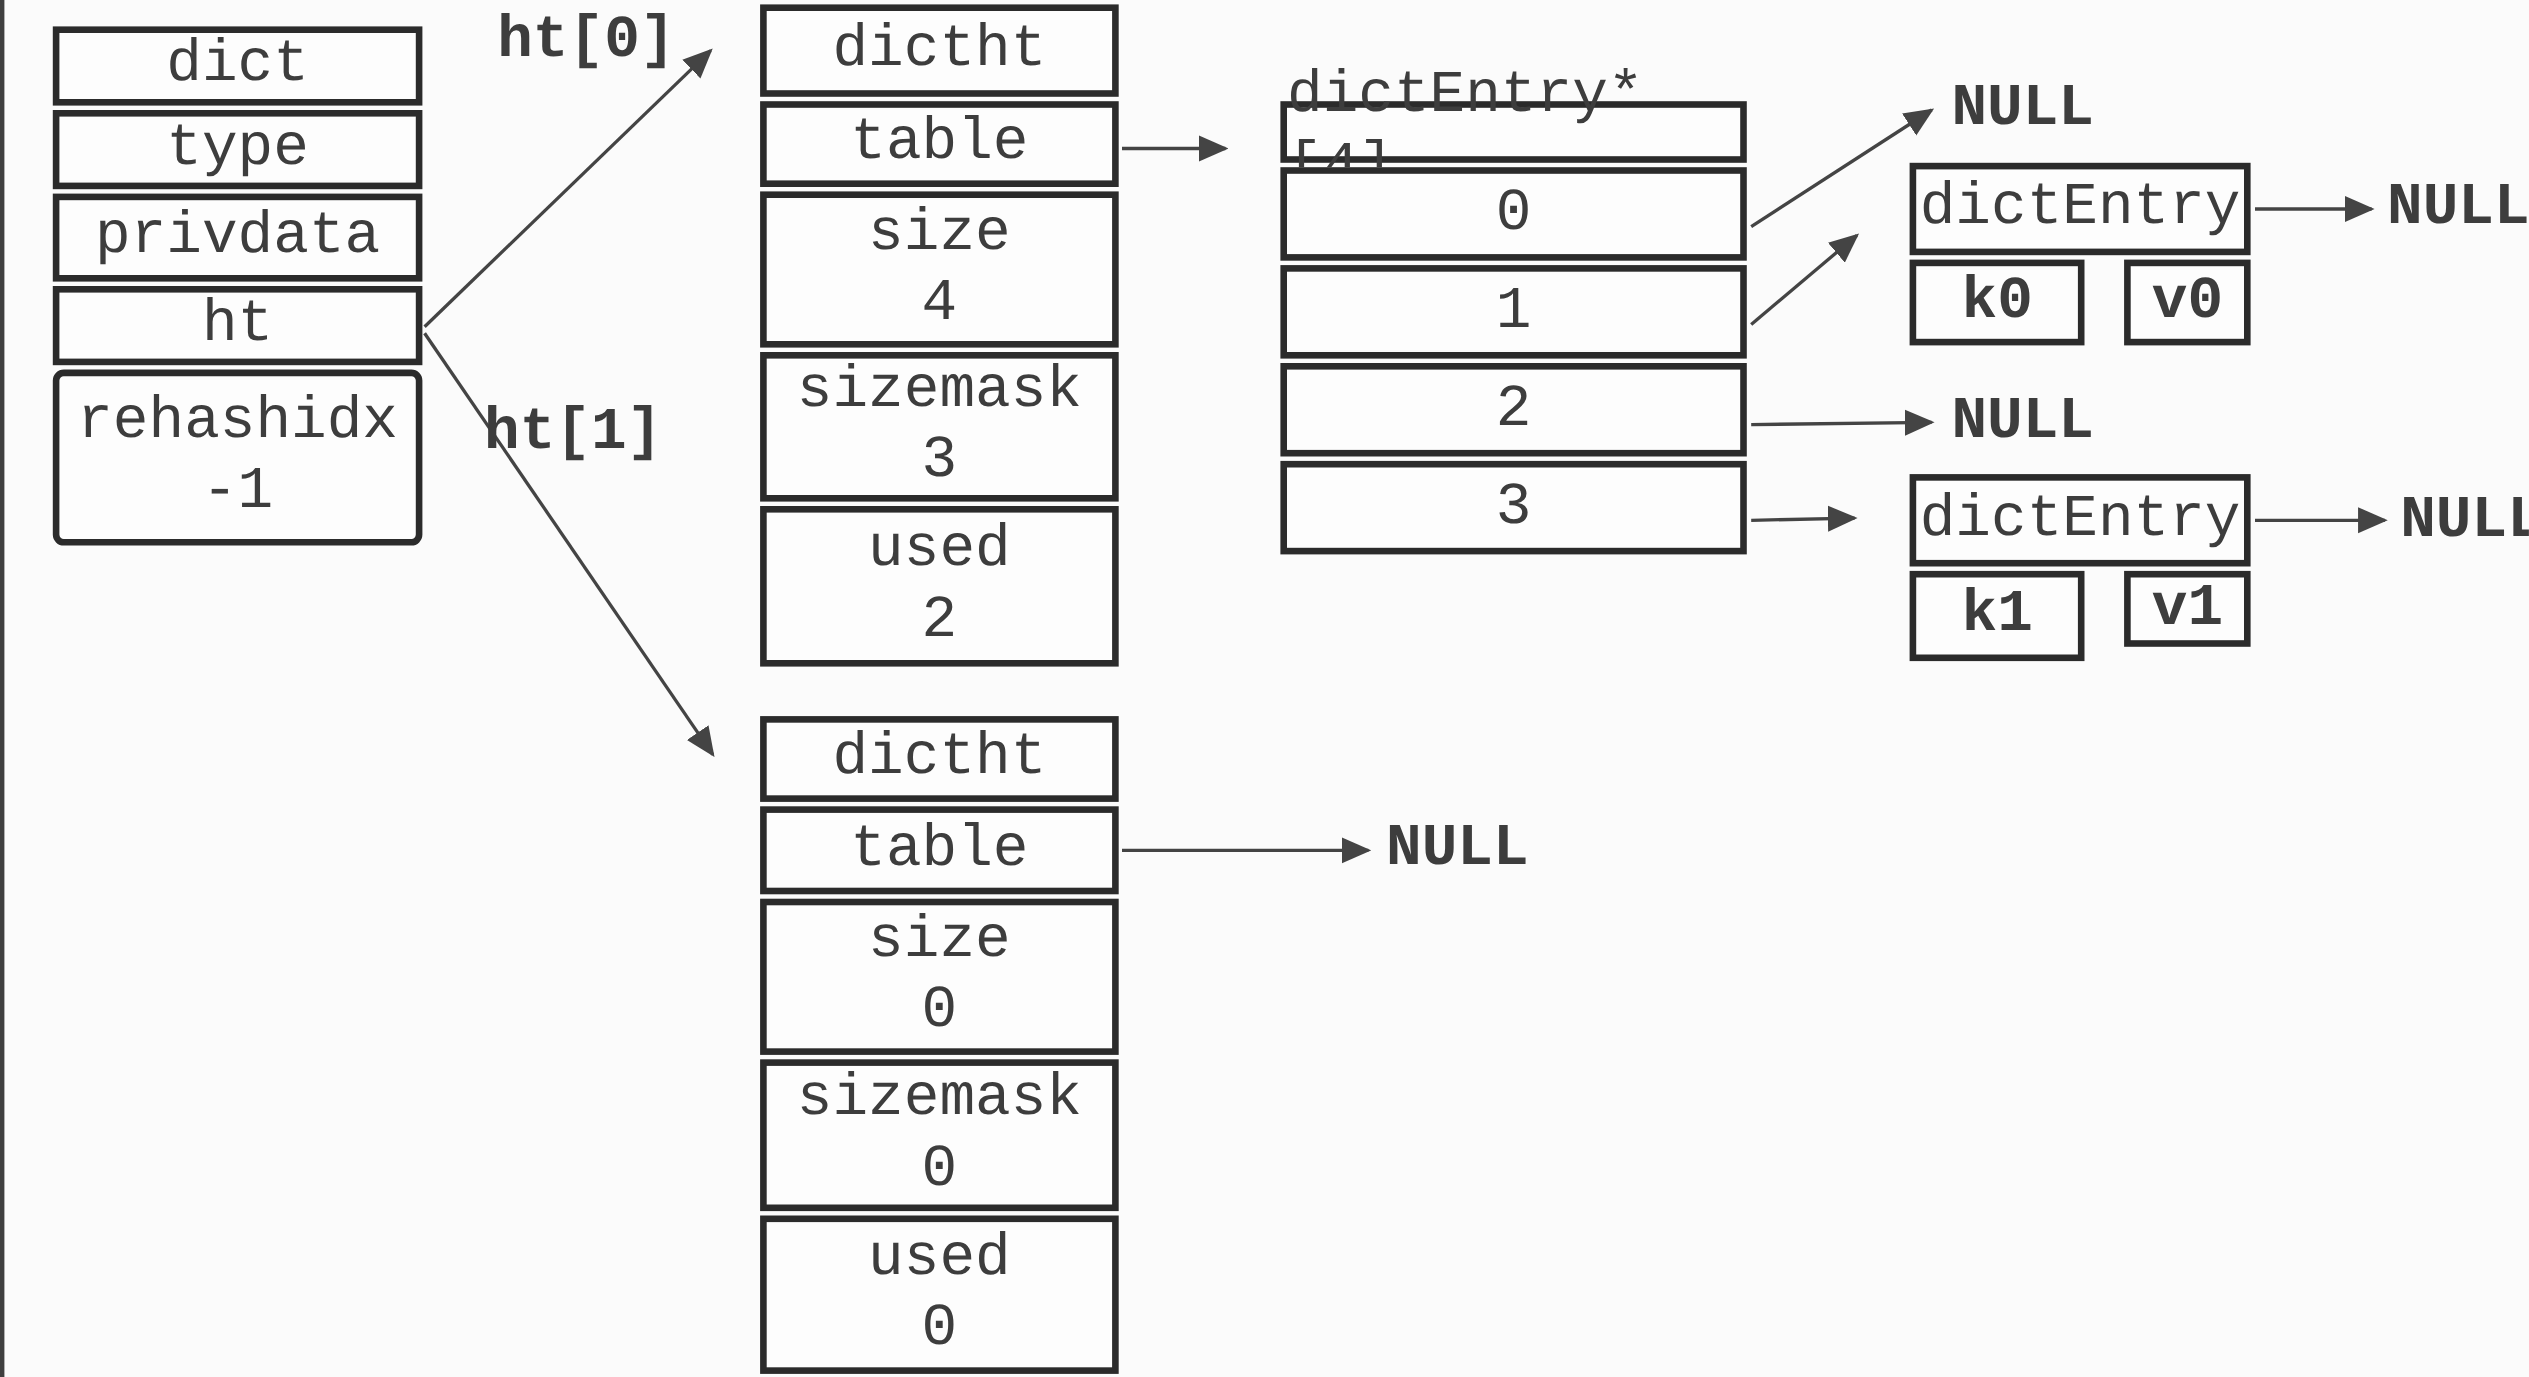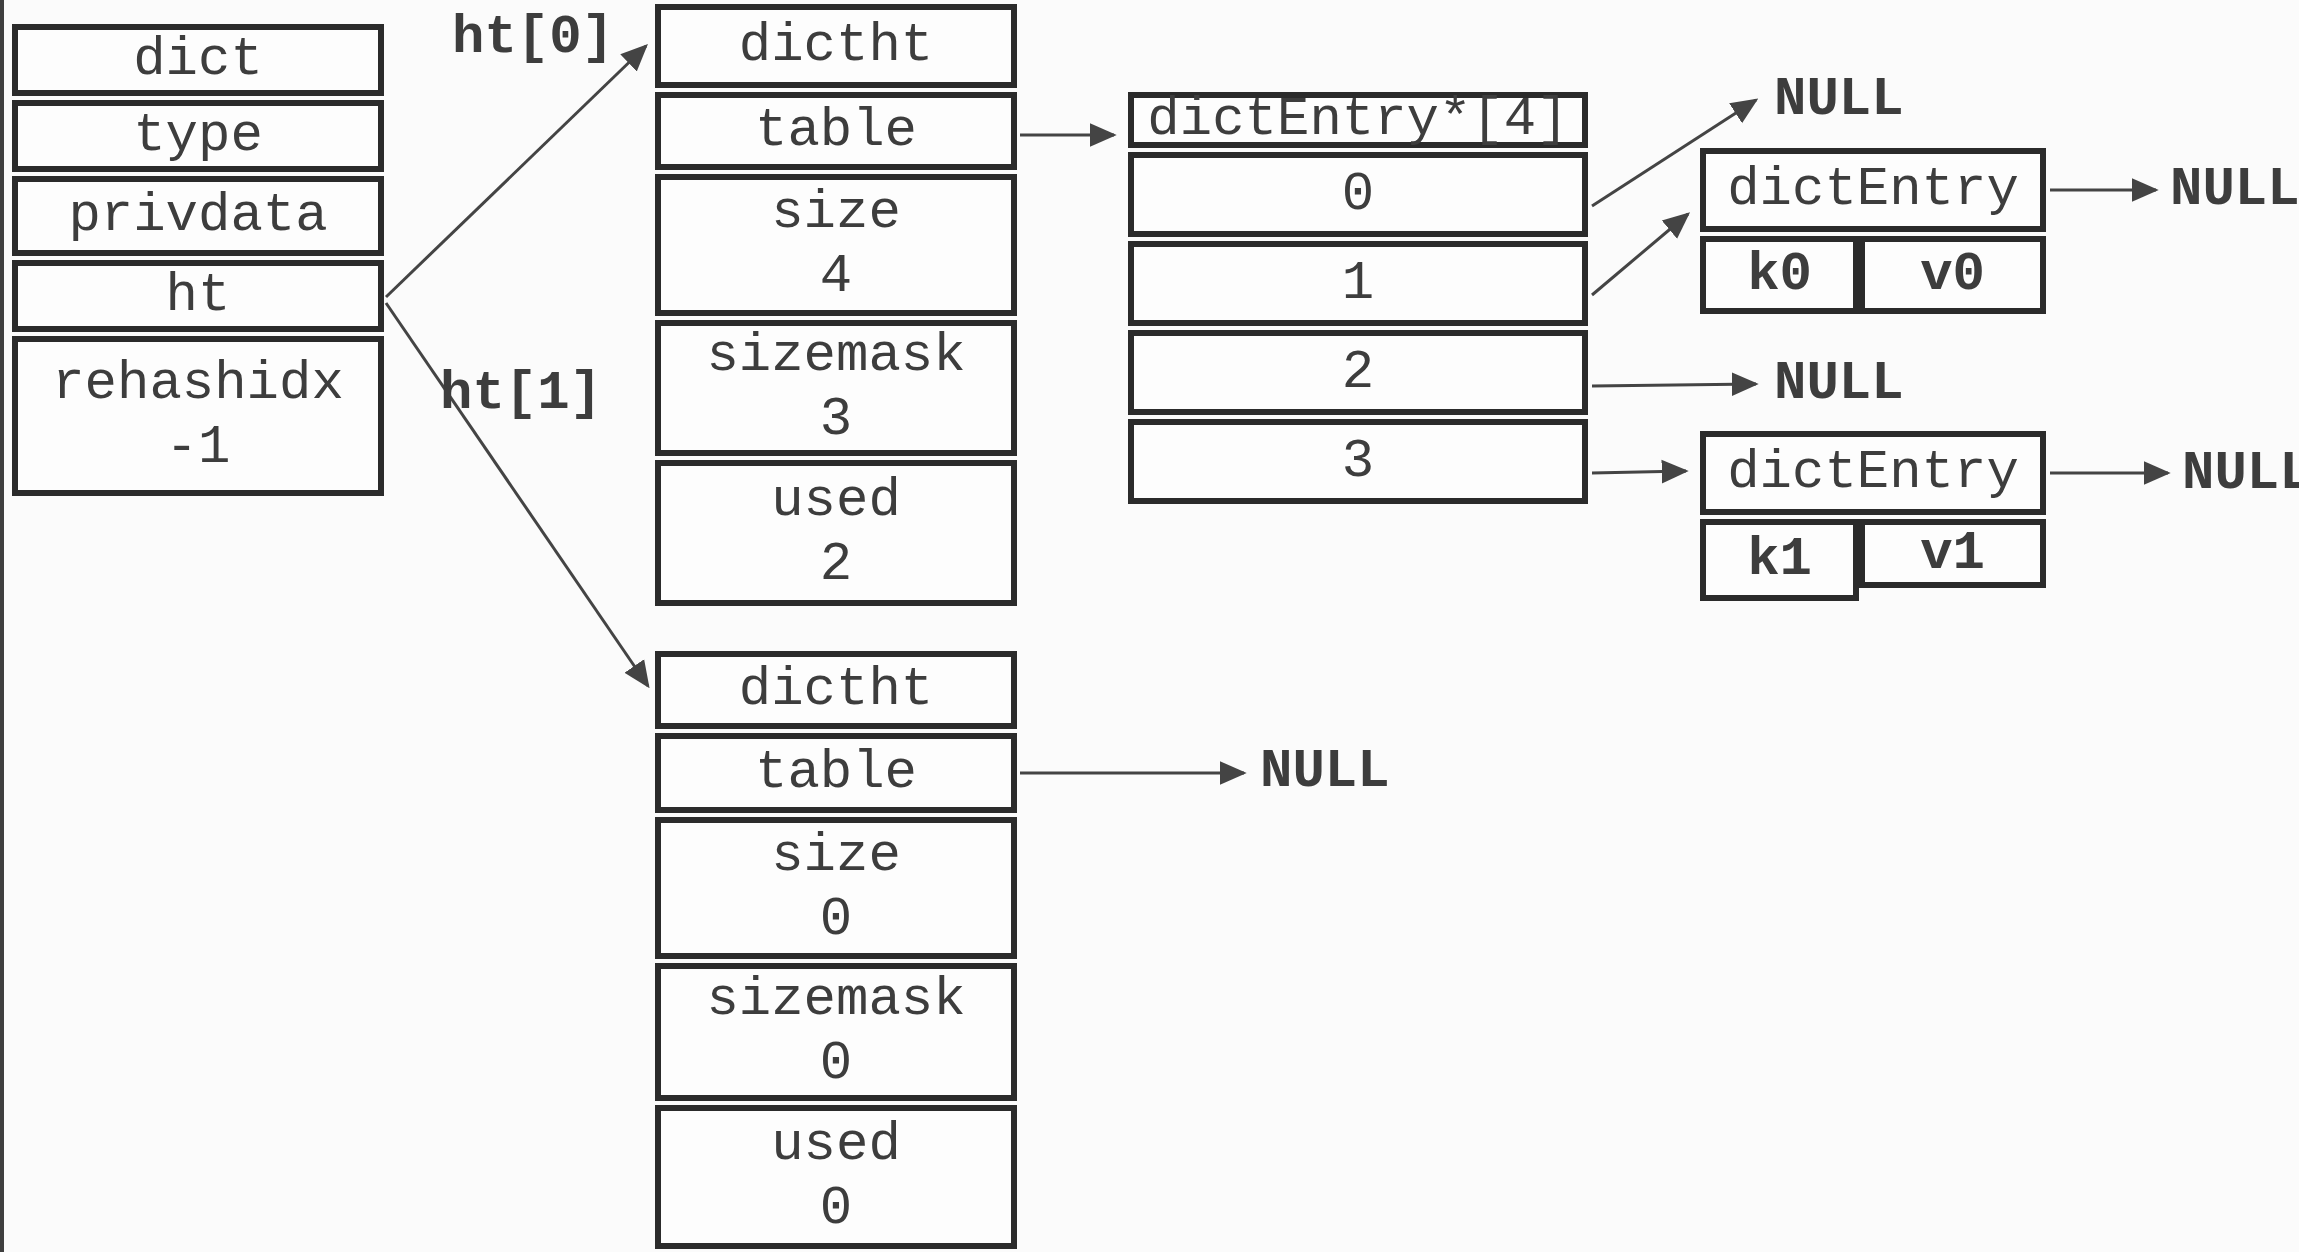--- a/index.html
+++ b/index.html
@@ -22,20 +22,21 @@
     position:absolute;
     display:flex;flex-direction:column;gap:4px;
   }
   .cell{
     border:6px solid var(--border);
     background:var(--cellbg);
     display:flex;flex-direction:column;
     align-items:center;justify-content:center;
     font-size:54px;line-height:1.18;
     box-sizing:border-box;
+    margin-left:36px;
   }
   .kv-row{display:flex;flex-direction:row;}
   .kv-row .cell{flex:1;font-weight:bold;}
   .kv-row .cell.key{flex:0 0 46%;}
   .float-label{
     position:absolute;
     font-size:54px;line-height:1.1;
     white-space:nowrap;
     font-weight:bold;
   }
@@ -78,21 +79,21 @@
   </div>
   <div class="cell" style="height:72px;">
     <span>type</span>
   </div>
   <div class="cell" style="height:80px;">
     <span>privdata</span>
   </div>
   <div class="cell" style="height:72px;">
     <span>ht</span>
   </div>
-  <div class="cell" style="height:160px;">
+  <div class="cell" style="height:160px;border-radius:10px;">
     <span>rehashidx</span>
     <span>-1</span>
   </div>
 </div>
 
 <div class="float-label" style="left:452px;top:8px;">ht[0]</div>
 <div class="float-label" style="left:440px;top:344px;margin-top:20px;">ht[1]</div>
 
 <div class="box-col" style="left:655px;top:4px;width:362px;">
   <div class="cell" style="height:84px;">

